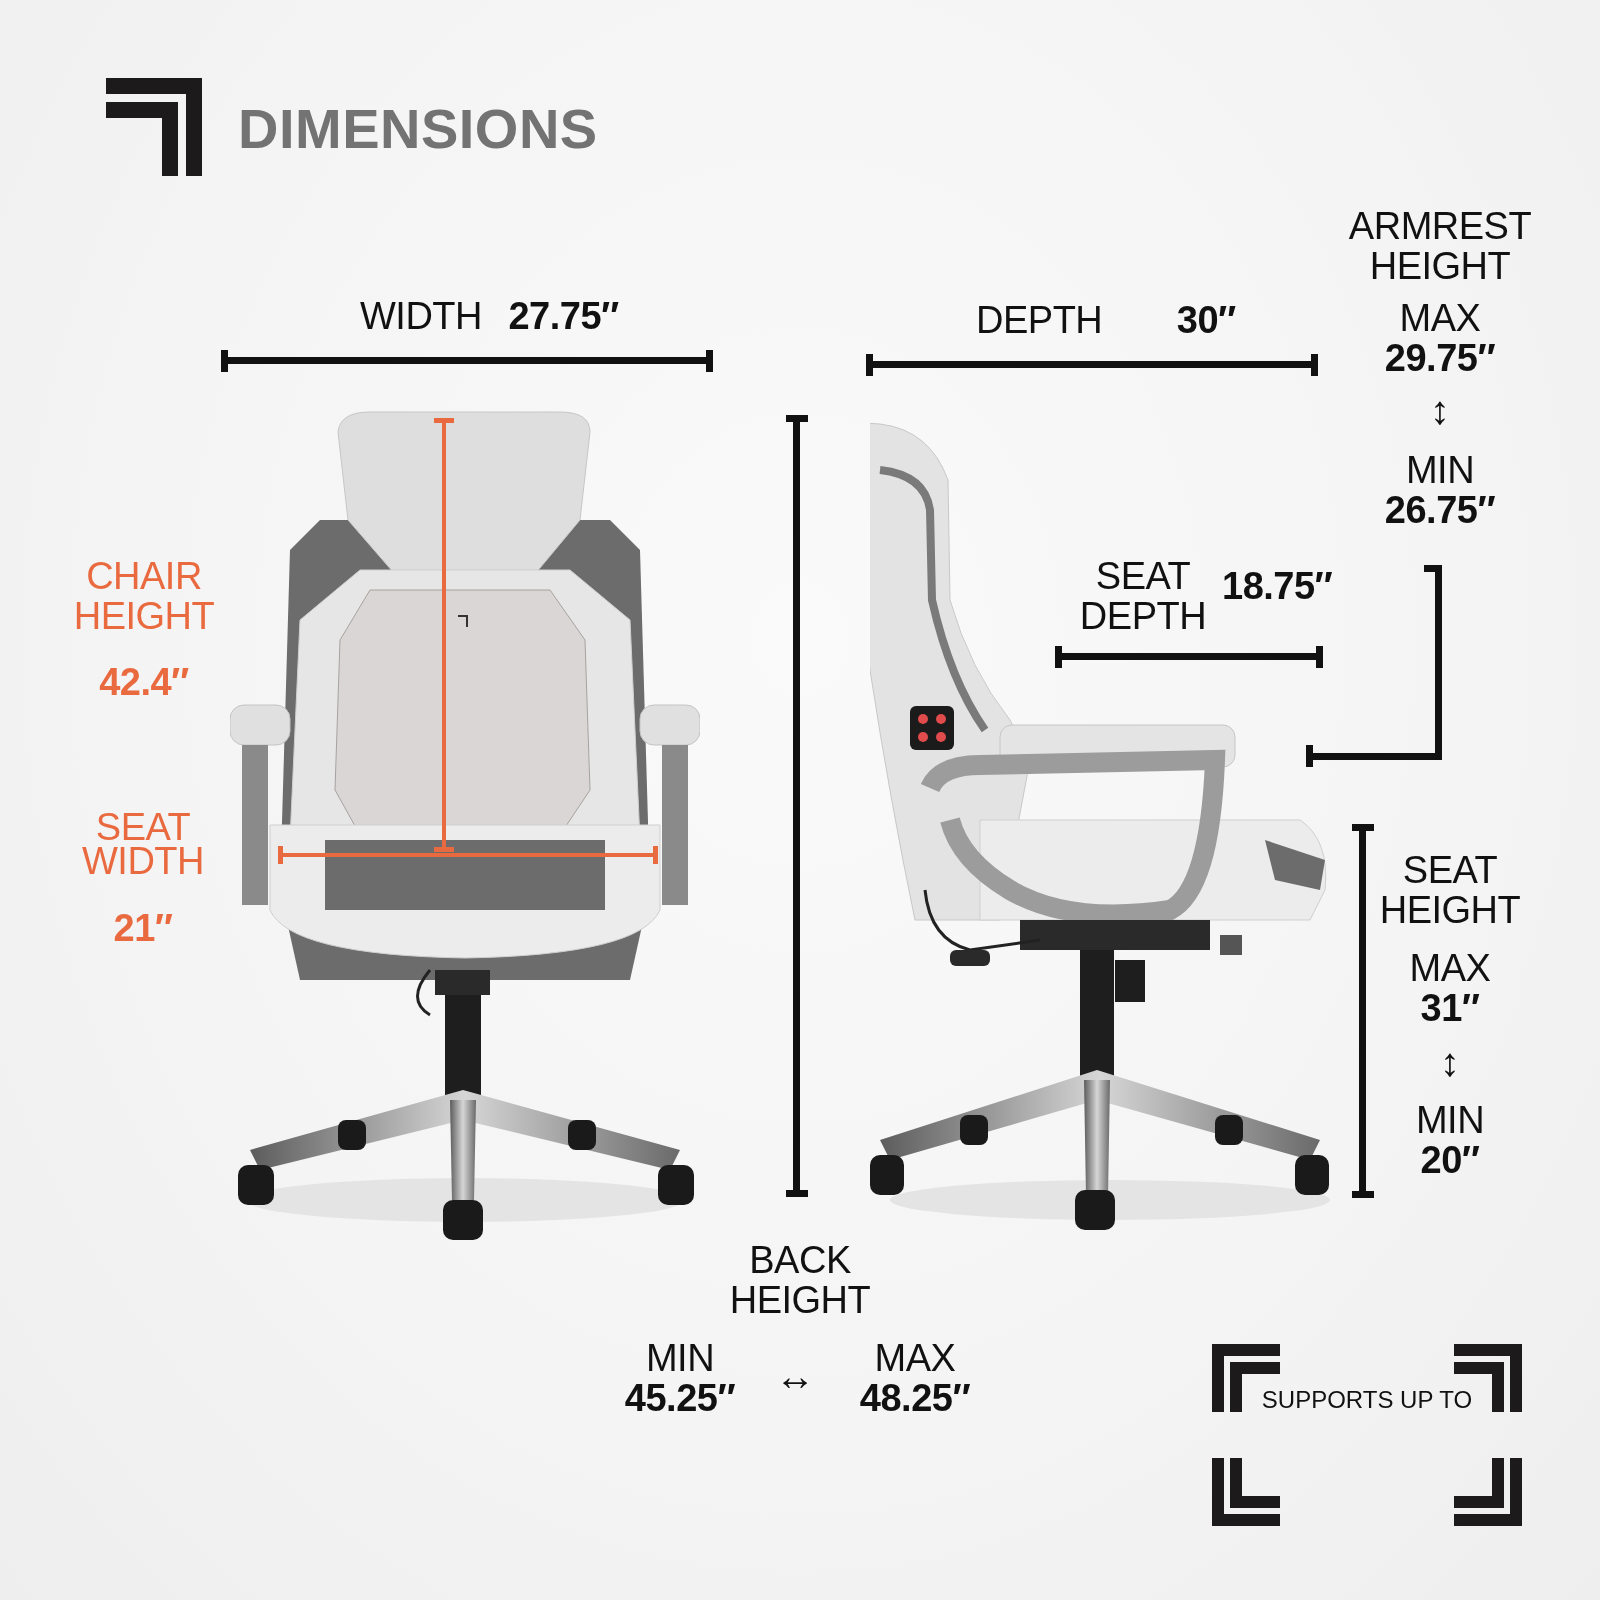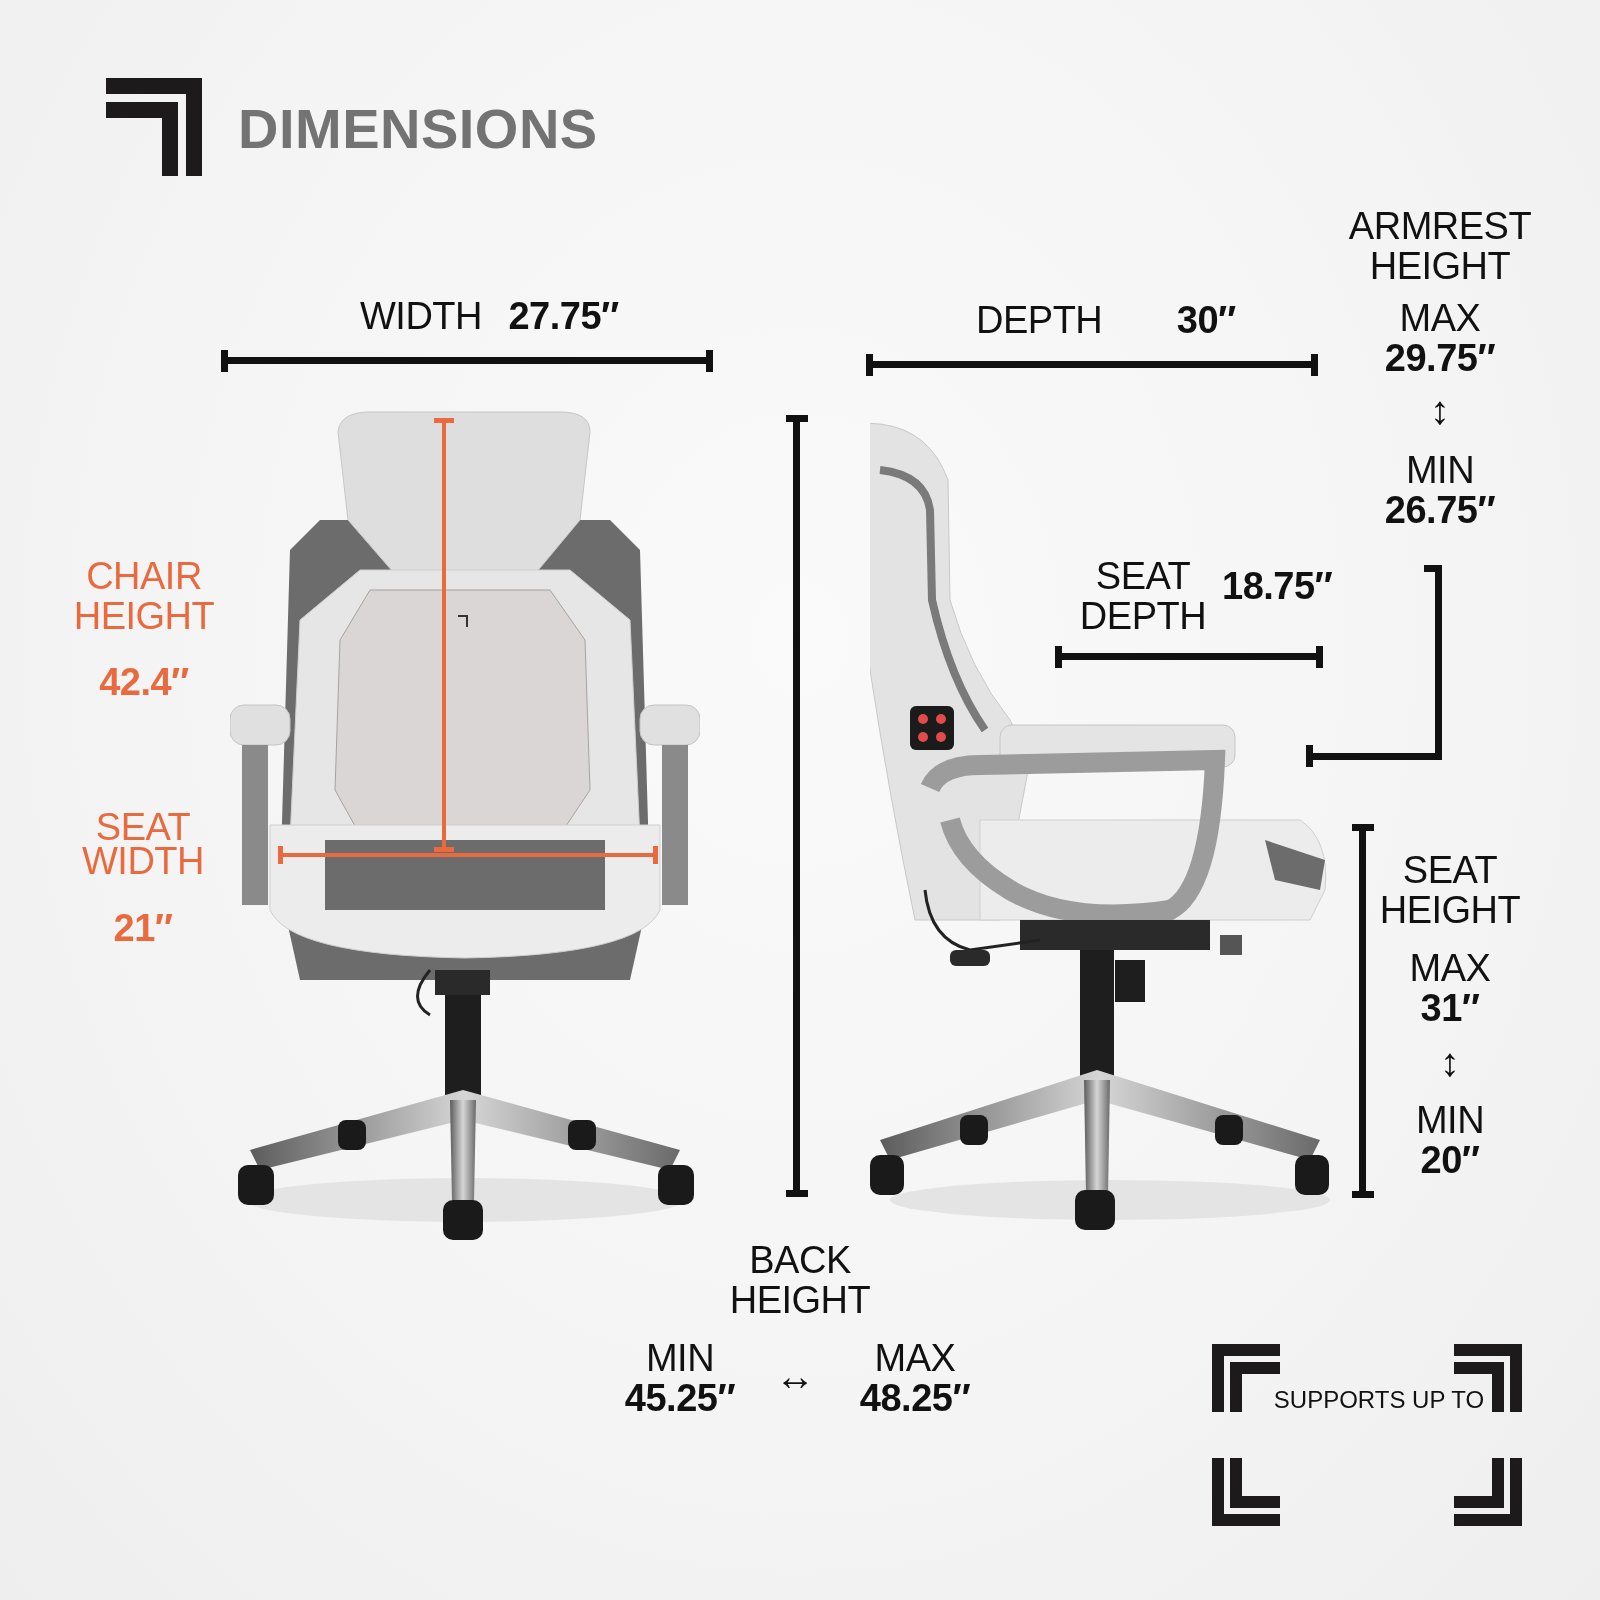--- a/index.html
+++ b/index.html
@@ -146,21 +146,21 @@
     <div class="abs logo-bar" style="left:0;bottom:0;width:12px;height:68px;"></div>
     <div class="abs logo-bar" style="left:18px;bottom:18px;width:50px;height:12px;"></div>
     <div class="abs logo-bar" style="left:18px;bottom:18px;width:12px;height:50px;"></div>
   </div>
   <div class="abs" style="right:0;bottom:0;width:68px;height:68px;">
     <div class="abs logo-bar" style="right:0;bottom:0;width:68px;height:12px;"></div>
     <div class="abs logo-bar" style="right:0;bottom:0;width:12px;height:68px;"></div>
     <div class="abs logo-bar" style="right:18px;bottom:18px;width:50px;height:12px;"></div>
     <div class="abs logo-bar" style="right:18px;bottom:18px;width:12px;height:50px;"></div>
   </div>
-  <div class="abs" style="left:12px;width:310px;top:42px;text-align:center;font-size:24px;font-weight:400;">SUPPORTS UP TO</div>
+  <div class="abs" style="left:0;width:310px;top:42px;text-align:center;font-size:24px;font-weight:400;">SUPPORTS UP TO</div>
 </div>
 
 <div class="abs chair" style="left:230px;top:410px;width:470px;height:830px;">
   <svg width="470" height="830" viewBox="0 0 470 830">
     <defs>
       <linearGradient id="metal" x1="0" x2="1">
           <stop offset="0" stop-color="#5c5c5c"></stop>
           <stop offset="0.5" stop-color="#d6d6d6"></stop>
           <stop offset="1" stop-color="#6a6a6a"></stop>
         </linearGradient>

